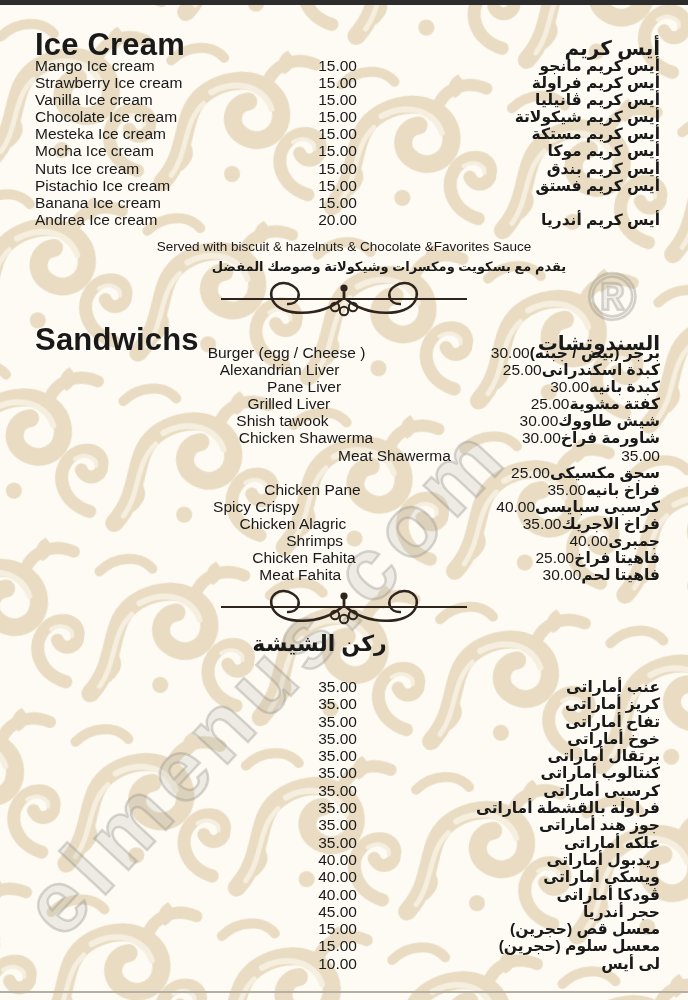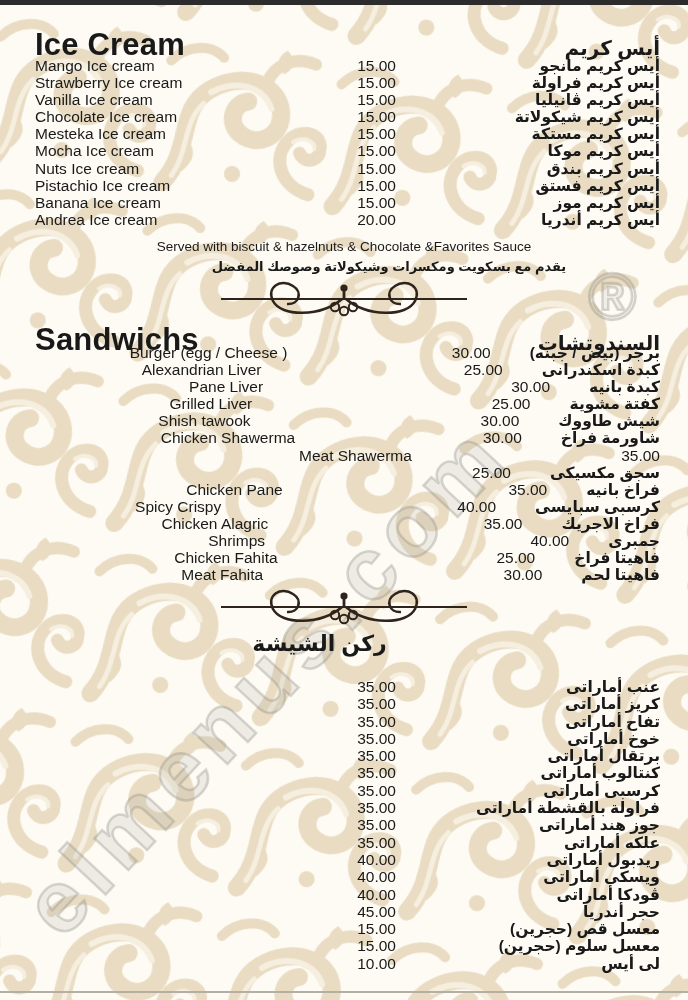--- a/index.html
+++ b/index.html
@@ -31,21 +31,21 @@
 
   
   .header-row{position:absolute;left:35px;right:28px;display:flex;justify-content:space-between;align-items:baseline;z-index:2;}
   .h-en{font-size:31px;font-weight:bold;letter-spacing:.2px;}
   .h-ar{font-size:20px;font-weight:bold;direction:rtl;}
   #ice-header{top:27px;}
   #sand-header{top:300px;margin-top:22px;}
 
   
   .rows{position:absolute;left:35px;right:28px;display:flex;flex-direction:column;z-index:2;}
-  .row{display:flex;align-items:baseline;height:17.1px;line-height:17px;font-size:15.5px;gap:39px;}
+  .row{display:flex;align-items:baseline;height:17.1px;line-height:17px;font-size:15.5px;}
   .row .en{width:250px;white-space:nowrap;overflow:visible;}
   .row .price{width:72px;text-align:right;}
   .row .ar{flex:1;text-align:right;font-weight:bold;direction:rtl;white-space:nowrap;}
   #ice-rows{top:57px;}
   #sand-rows{top:344px;align-items:flex-end;}
   #shisha-rows{top:678px;}
   #shisha-rows .row{height:17.3px;}
 
   .note-en{position:absolute;top:239px;left:0;width:688px;text-align:center;font-size:13.5px;z-index:2;}
   .note-ar{position:absolute;top:259px;left:0;width:688px;text-align:center;font-size:13px;font-weight:bold;direction:rtl;z-index:2;padding-left:45px;}
@@ -140,21 +140,20 @@
 
   <div class="row">
     <span class="en">Pistachio Ice cream</span>
     <span class="price">15.00</span>
     <span class="ar" lang="ar">أيس كريم فستق</span>
   </div>
 
   <div class="row">
     <span class="en">Banana Ice cream</span>
     <span class="price">15.00</span>
-    <span class="ar" lang="ar">أيس كريم موز</span>
   </div>
 
   <div class="row">
     <span class="en">Andrea Ice cream</span>
     <span class="price">20.00</span>
     <span class="ar" lang="ar">أيس كريم أندريا</span>
   </div>
 </div>
 
   <div class="note-en">Served with biscuit &amp; hazelnuts &amp; Chocolate &amp;Favorites Sauce</div>

